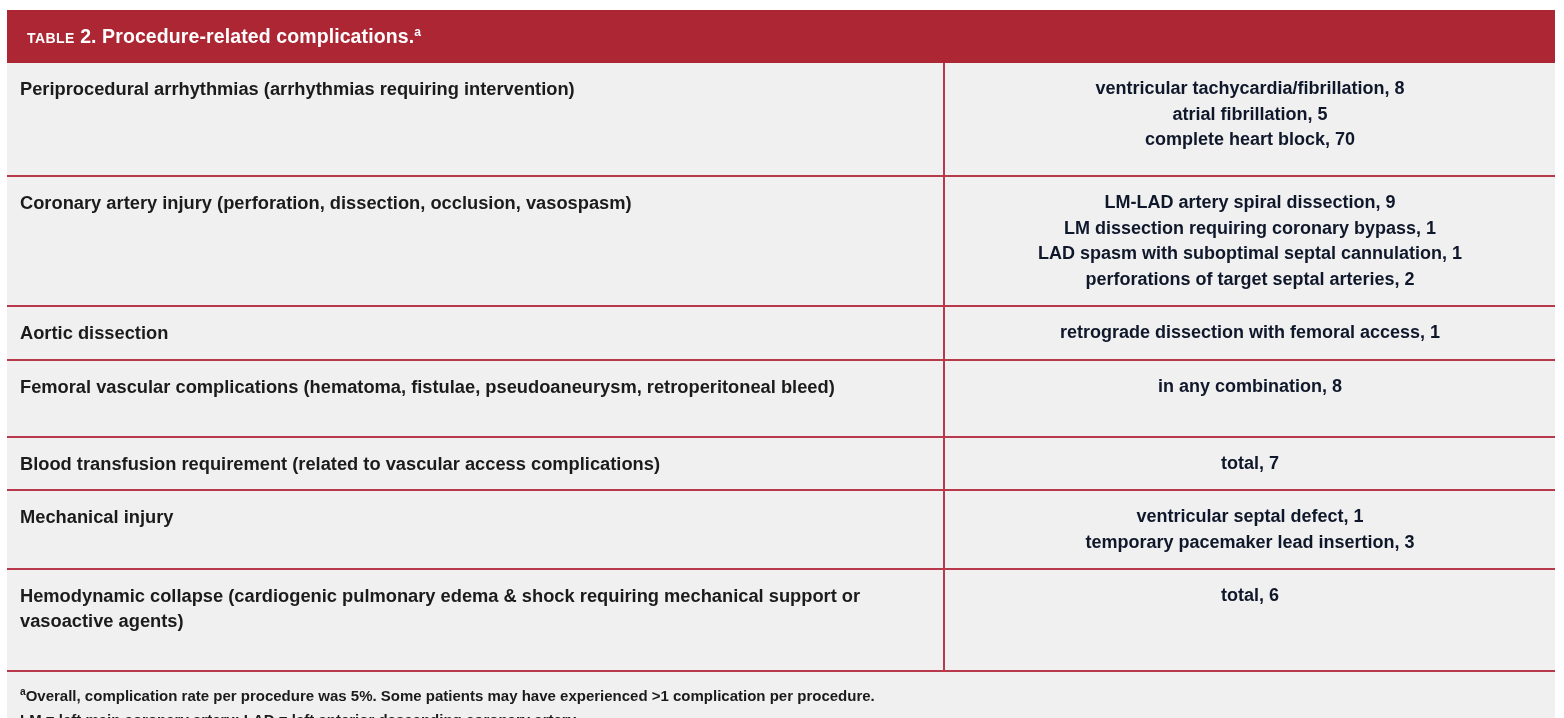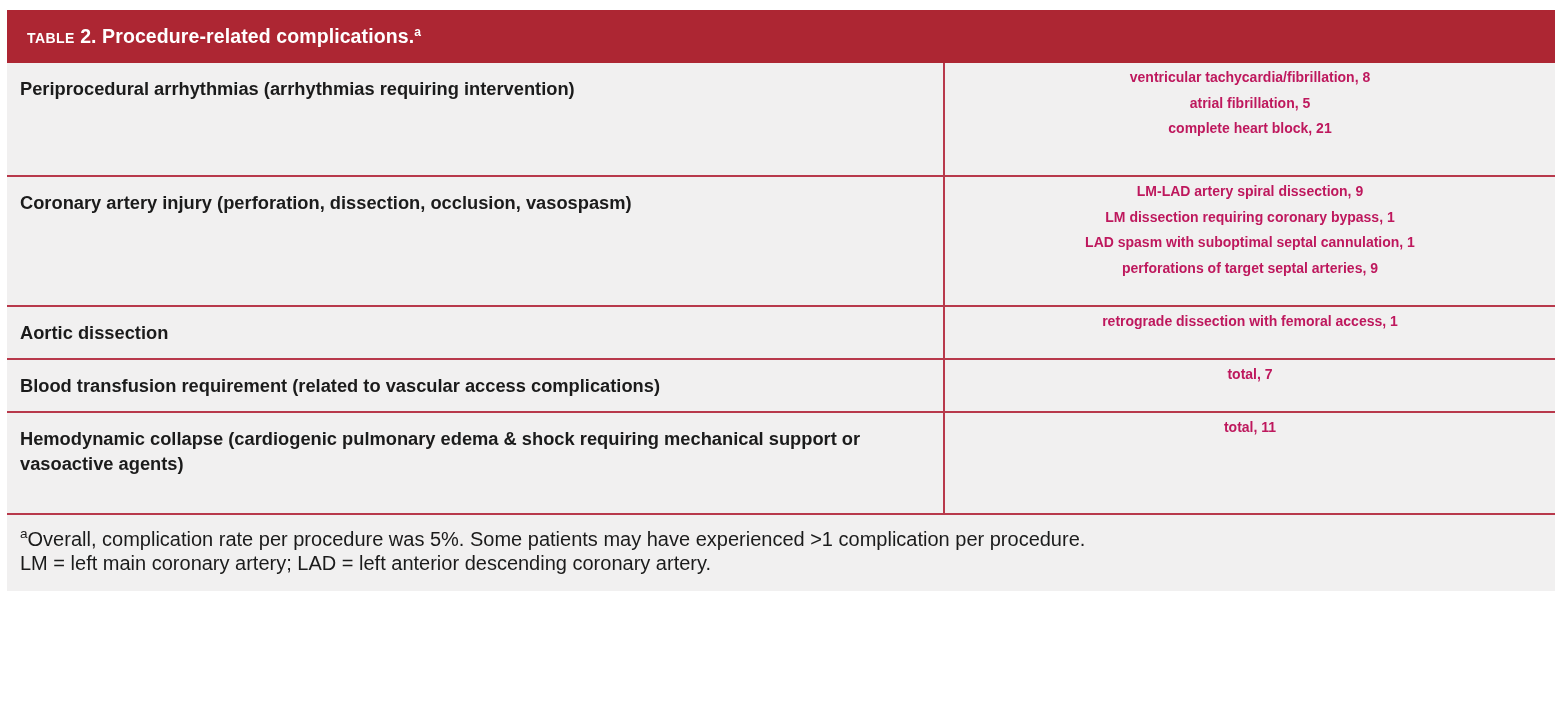--- a/index.html
+++ b/index.html
@@ -87,48 +87,48 @@
 
   .cell-left {
     font-size: 18.3px;
     font-weight: bold;
     color: #1b1b1b;
     line-height: 25px;
     padding: 13px 22px 13px 13px;
     box-sizing: border-box;
   }
   .cell-right {
-    font-size: 14px;
-    font-weight: bold;
-    color: #be185d;
+    font-size: 18px;
+    font-weight: bold;
+    color: #0f172a;
     line-height: 25.5px;
     text-align: center;
-    padding: 2px 14px 13px 14px;
+    padding: 13px 14px 13px 14px;
     box-sizing: border-box;
   }
   .cell-right .ln { display: block; white-space: nowrap; }
 
   
   tr[data-row="0"] td { height: 112px; }
   tr[data-row="1"] td { height: 128px; }
   tr[data-row="2"] td { height: 42px;  }
   tr[data-row="3"] td { height: 75px;  }
   tr[data-row="4"] td { height: 42px;  }
   tr[data-row="5"] td { height: 66px;  }
   tr[data-row="6"] td { height: 100px; border-radius: 24px; }
 
   
   .footnotes {
     background: #f1f0f0;
     padding: 12px 16px 16px 13px;
     box-sizing: border-box;
   }
   .footnote {
-    font-size: 20px;
-    font-weight: normal;
+    font-size: 15px;
+    font-weight: bold;
     color: #1b1b1b;
     line-height: 24px;
     white-space: nowrap;
   }
   .footnote sup {
     font-size: 0.68em;
     vertical-align: super;
     line-height: 0;
   }
 </style>
@@ -147,70 +147,91 @@
     <table class="tbl">
       <tbody>
         <tr data-row="0">
           <td class="col-left">
             <div class="cell-left">Periprocedural arrhythmias (arrhythmias requiring intervention)</div>
           </td>
           <td class="col-right">
             <div class="cell-right">
               <span class="ln">ventricular tachycardia/fibrillation, 8</span>
               <span class="ln">atrial fibrillation, 5</span>
-              <span class="ln">complete heart block, 21</span>
+              <span class="ln">complete heart block, 70</span>
             </div>
           </td>
         </tr>
 
         <tr data-row="1">
           <td class="col-left">
             <div class="cell-left">Coronary artery injury (perforation, dissection, occlusion, vasospasm)</div>
           </td>
           <td class="col-right">
             <div class="cell-right">
               <span class="ln">LM-LAD artery spiral dissection, 9</span>
               <span class="ln">LM dissection requiring coronary bypass, 1</span>
               <span class="ln">LAD spasm with suboptimal septal cannulation, 1</span>
-              <span class="ln">perforations of target septal arteries, 9</span>
+              <span class="ln">perforations of target septal arteries, 2</span>
             </div>
           </td>
         </tr>
 
         <tr data-row="2">
           <td class="col-left">
             <div class="cell-left">Aortic dissection</div>
           </td>
           <td class="col-right">
             <div class="cell-right">
               <span class="ln">retrograde dissection with femoral access, 1</span>
             </div>
           </td>
         </tr>
 
+        <tr data-row="3">
+          <td class="col-left">
+            <div class="cell-left">Femoral vascular complications (hematoma, fistulae, pseudoaneurysm, retroperitoneal bleed)</div>
+          </td>
+          <td class="col-right">
+            <div class="cell-right">
+              <span class="ln">in any combination, 8</span>
+            </div>
+          </td>
+        </tr>
 
         <tr data-row="4">
           <td class="col-left">
             <div class="cell-left">Blood transfusion requirement (related to vascular access complications)</div>
           </td>
           <td class="col-right">
             <div class="cell-right">
               <span class="ln">total, 7</span>
             </div>
           </td>
         </tr>
 
+        <tr data-row="5">
+          <td class="col-left">
+            <div class="cell-left">Mechanical injury</div>
+          </td>
+          <td class="col-right">
+            <div class="cell-right">
+              <span class="ln">ventricular septal defect, 1</span>
+              <span class="ln">temporary pacemaker lead insertion, 3</span>
+            </div>
+          </td>
+        </tr>
 
         <tr data-row="6">
           <td class="col-left">
             <div class="cell-left">Hemodynamic collapse (cardiogenic pulmonary edema &amp; shock requiring mechanical support or vasoactive agents)</div>
           </td>
           <td class="col-right">
             <div class="cell-right">
-              <span class="ln">total, 11</span>
+              <span class="ln">total, 6</span>
             </div>
           </td>
         </tr>
       </tbody>
     </table>
 
     <div class="footnotes">
       <div class="footnote"><sup>a</sup><span>Overall, complication rate per procedure was 5%. Some patients may have experienced &gt;1 complication per procedure.</span></div>
       <div class="footnote"><span>LM = left main coronary artery; LAD = left anterior descending coronary artery.</span></div>
     </div>

